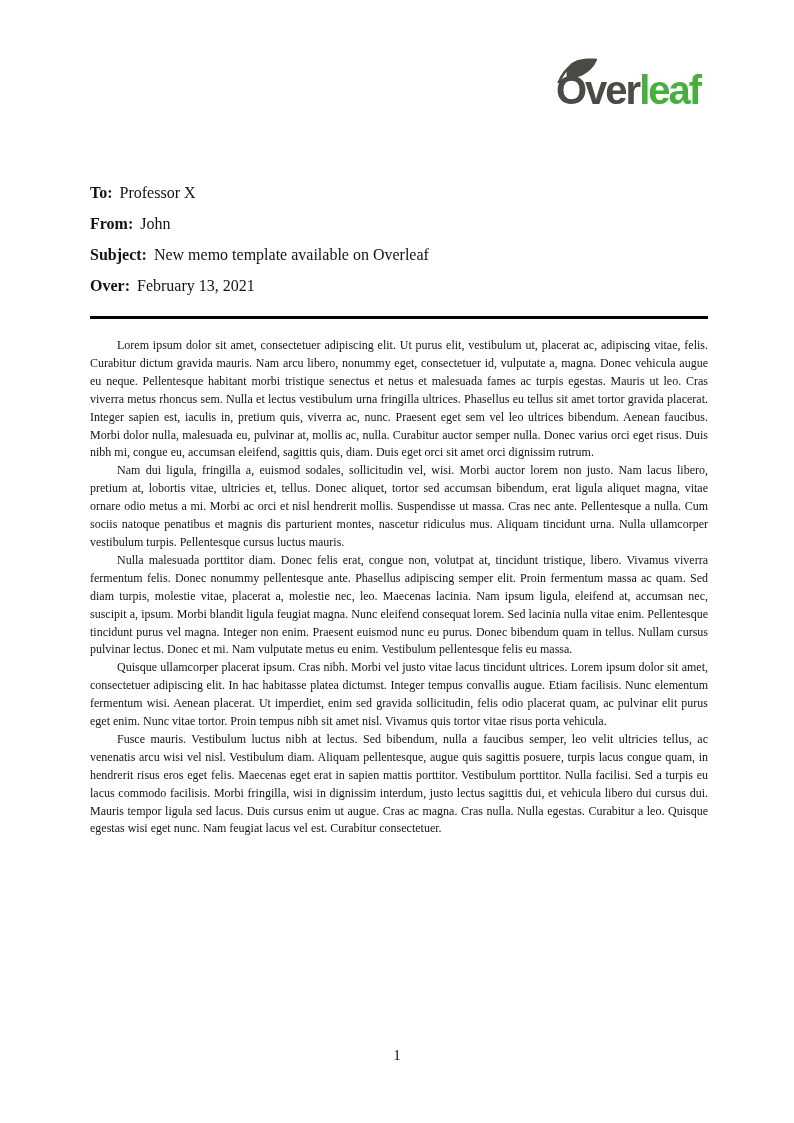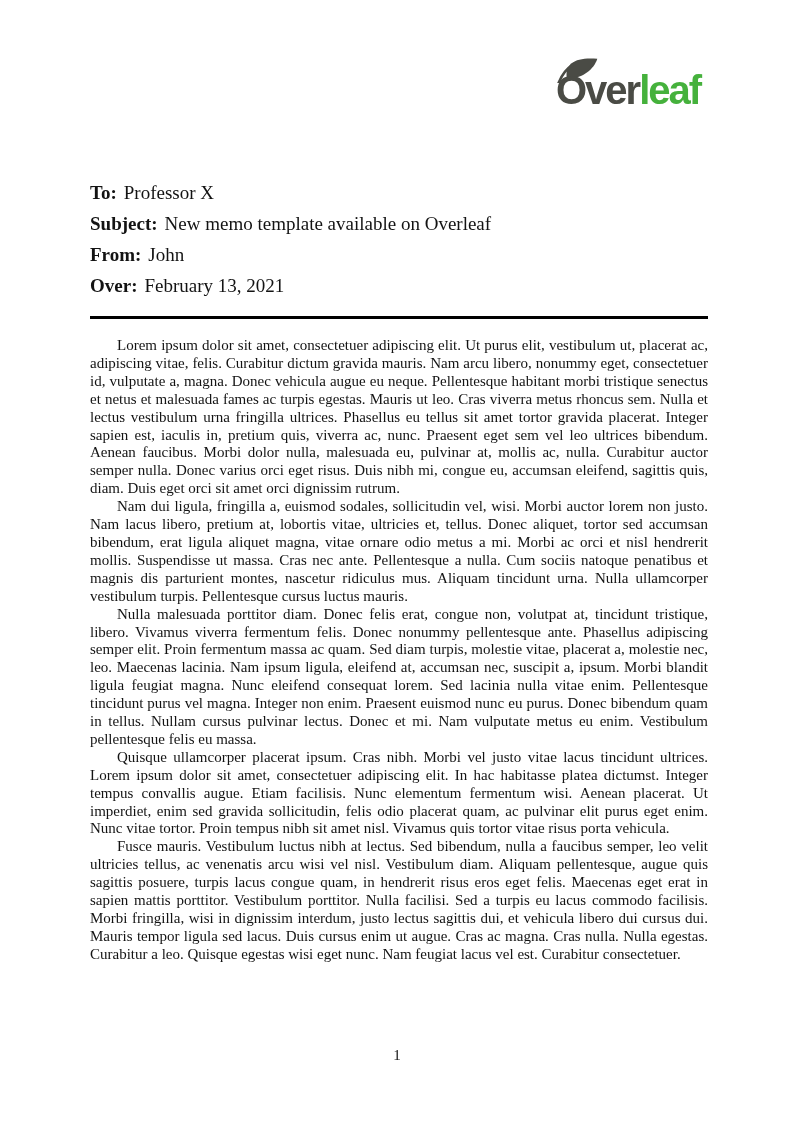--- a/index.html
+++ b/index.html
@@ -12,30 +12,30 @@
   .logo{position:absolute;left:556px;top:57px;width:160px;height:52px;}
   .leaf-svg{position:absolute;left:-2px;top:-1px;width:47px;height:27px;}
   .logo-wordmark{
     position:absolute;left:0;top:13px;white-space:nowrap;
     font-family:"Liberation Sans", sans-serif;font-weight:bold;
     font-size:40px;line-height:1;letter-spacing:-2px;
   }
   .logo-over{color:var(--logo-gray,#4A4B45);}
   .logo-leaf{color:var(--logo-green,#45B13C);}
   
-  .fields{position:absolute;left:90px;top:184px;width:618px;font-size:19px;line-height:18px;}
+  .fields{position:absolute;left:90px;top:184px;width:618px;font-size:16px;line-height:18px;}
   .field-row{margin-bottom:13px;}
   .field-label{font-weight:bold;}
   .field-value{margin-left:7px;}
   
   .rule{position:absolute;left:90px;top:316px;width:618px;height:3px;background:#000;border:none;margin:0;padding:0;}
   
   .body-text{
     position:absolute;left:90px;top:337px;width:618px;
-    font-size:15px;line-height:17.9px;text-align:justify;
+    font-size:12px;line-height:17.9px;text-align:justify;
     hyphens:auto;-webkit-hyphens:auto;
   }
   .body-text p{margin:0;padding:0;text-indent:27px;}
   
   .footer{position:absolute;left:0;top:1047px;width:794px;text-align:center;font-size:15px;}
 </style>
 </head>
 <body>
 
 <div class="page">
@@ -46,24 +46,24 @@
       <path d="M3 30 C 6 22, 10 15, 20 9" stroke="#4A4B45" stroke-width="3" fill="none" stroke-linecap="round"></path>
     </svg>
     <div class="logo-wordmark"><span class="logo-over">Over</span><span class="logo-leaf">leaf</span></div>
   </div>
 
   <div class="fields">
     <div class="field-row">
       <span class="field-label">To:</span><span class="field-value">Professor X</span>
     </div>
     <div class="field-row">
-      <span class="field-label">Subject:</span><span class="field-value">New memo template available on Overleaf</span>
+      <span class="field-label">From:</span><span class="field-value">John</span>
     </div>
     <div class="field-row">
-      <span class="field-label">From:</span><span class="field-value">John</span>
+      <span class="field-label">Subject:</span><span class="field-value">New memo template available on Overleaf</span>
     </div>
     <div class="field-row">
       <span class="field-label">Over:</span><span class="field-value">February 13, 2021</span>
     </div>
   </div>
 
   <div class="rule"></div>
 
   <div class="body-text">
     <p>Lorem ipsum dolor sit amet, consectetuer adipiscing elit. Ut purus elit, vestibulum ut, placerat ac, adipiscing vitae, felis. Curabitur dictum gravida mauris. Nam arcu libero, nonummy eget, consectetuer id, vulputate a, magna. Donec vehicula augue eu neque. Pellentesque habitant morbi tristique senectus et netus et malesuada fames ac turpis egestas. Mauris ut leo. Cras viverra metus rhoncus sem. Nulla et lectus vestibulum urna fringilla ultrices. Phasellus eu tellus sit amet tortor gravida placerat. Integer sapien est, iaculis in, pretium quis, viverra ac, nunc. Praesent eget sem vel leo ultrices bibendum. Aenean faucibus. Morbi dolor nulla, malesuada eu, pulvinar at, mollis ac, nulla. Curabitur auctor semper nulla. Donec varius orci eget risus. Duis nibh mi, congue eu, accumsan eleifend, sagittis quis, diam. Duis eget orci sit amet orci dignissim rutrum.</p>

